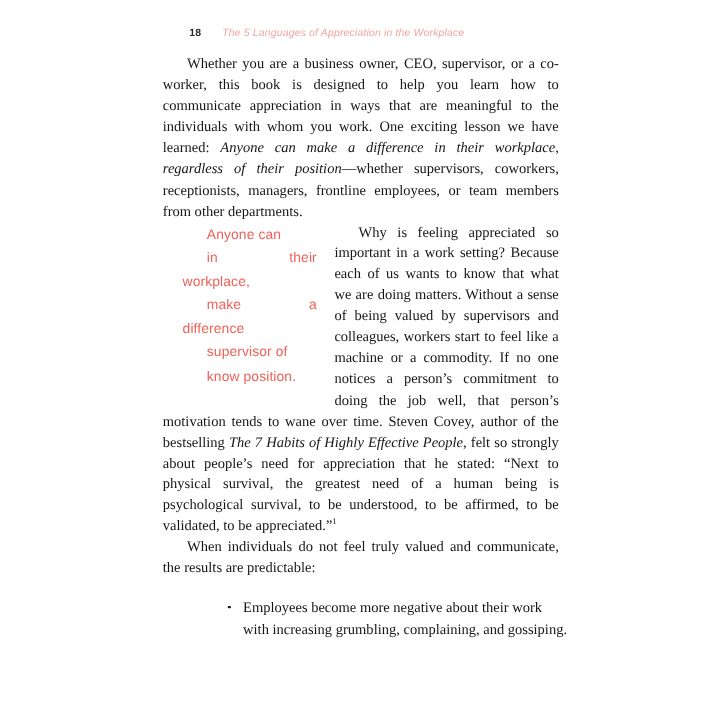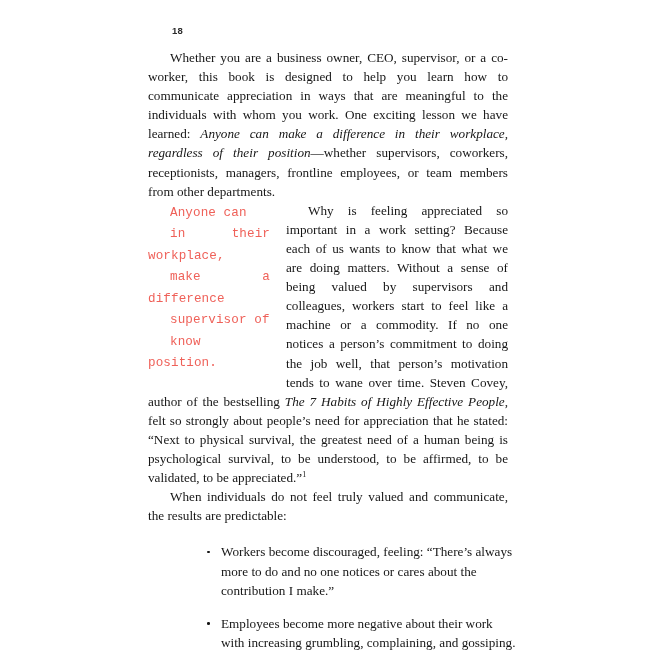--- a/index.html
+++ b/index.html
@@ -75,22 +75,22 @@
   sup.fn {
     font-size: 8px;
     vertical-align: super;
     line-height: 0;
   }
 
   
   .pullquote {
     float: left;
     width: 122px;
-    margin: 2px 16px 4px 0px;
-    font-family: Liberation Mono, monospace;
+    margin: 2px 16px 4px 18px;
+    font-family: Liberation Sans, sans-serif;
     font-size: 12.6px;
     line-height: 21.5px;
     color: #ef6159;
     letter-spacing: 0.1px;
   }
   .pullquote span { display: block; }
 
   .clearer { clear: both; height: 0; }
 
   
@@ -121,38 +121,38 @@
     border-radius: 50%;
   }
 </style>
 </head>
 <body>
 
 <div class="page">
 
   <div class="running-head">
     <div class="folio">18</div>
+    <div class="running-title">The 5 Languages of Appreciation in the Workplace</div>
   </div>
 
   <div class="textblock">
 
     <p class="body"><span>Whether you are a business owner, CEO, supervisor, or a co-worker, this book is designed to help you learn how to communicate appreciation in ways that are meaningful to the individuals with whom you work. One exciting lesson we have learned: </span><em>Anyone can make a difference in their workplace, regardless of their position</em><span>—whether supervisors, coworkers, receptionists, managers, frontline employees, or team members from other departments.</span></p>
 
     <p class="body"><span class="pullquote">
           <span>Anyone can</span>
           <span>in their workplace,</span>
           <span>make a difference</span>
           <span>supervisor of</span>
           <span>know position.</span>
         </span><span>Why is feeling appreciated so important in a work setting? Because each of us wants to know that what we are doing matters. Without a sense of being valued by supervisors and colleagues, workers start to feel like a machine or a commodity. If no one notices a person’s commitment to doing the job well, that person’s motivation tends to wane over time. Steven Covey, author of the bestselling </span><em>The 7 Habits of Highly Effective People</em><span>, felt so strongly about people’s need for appreciation that he stated: “Next to physical survival, the greatest need of a human being is psychological survival, to be understood, to be affirmed, to be validated, to be appreciated.”</span><sup class="fn">1</sup></p>
 
     <div class="clearer"></div>
 
     <p class="body">When individuals do not feel truly valued and communicate, the results are predictable:</p>
 
     <ul class="bullets">
-      <li><span class="dot"></span><span>Workers become discouraged, feeling: “There’s always more to do and no one notices or cares about the contribution I make.”</span></li>
       <li><span class="dot"></span><span>Employees become more negative about their work with increasing grumbling, complaining, and gossiping.</span></li>
 
     </ul>
 
   </div>
 </div>
 
 </body></html>

